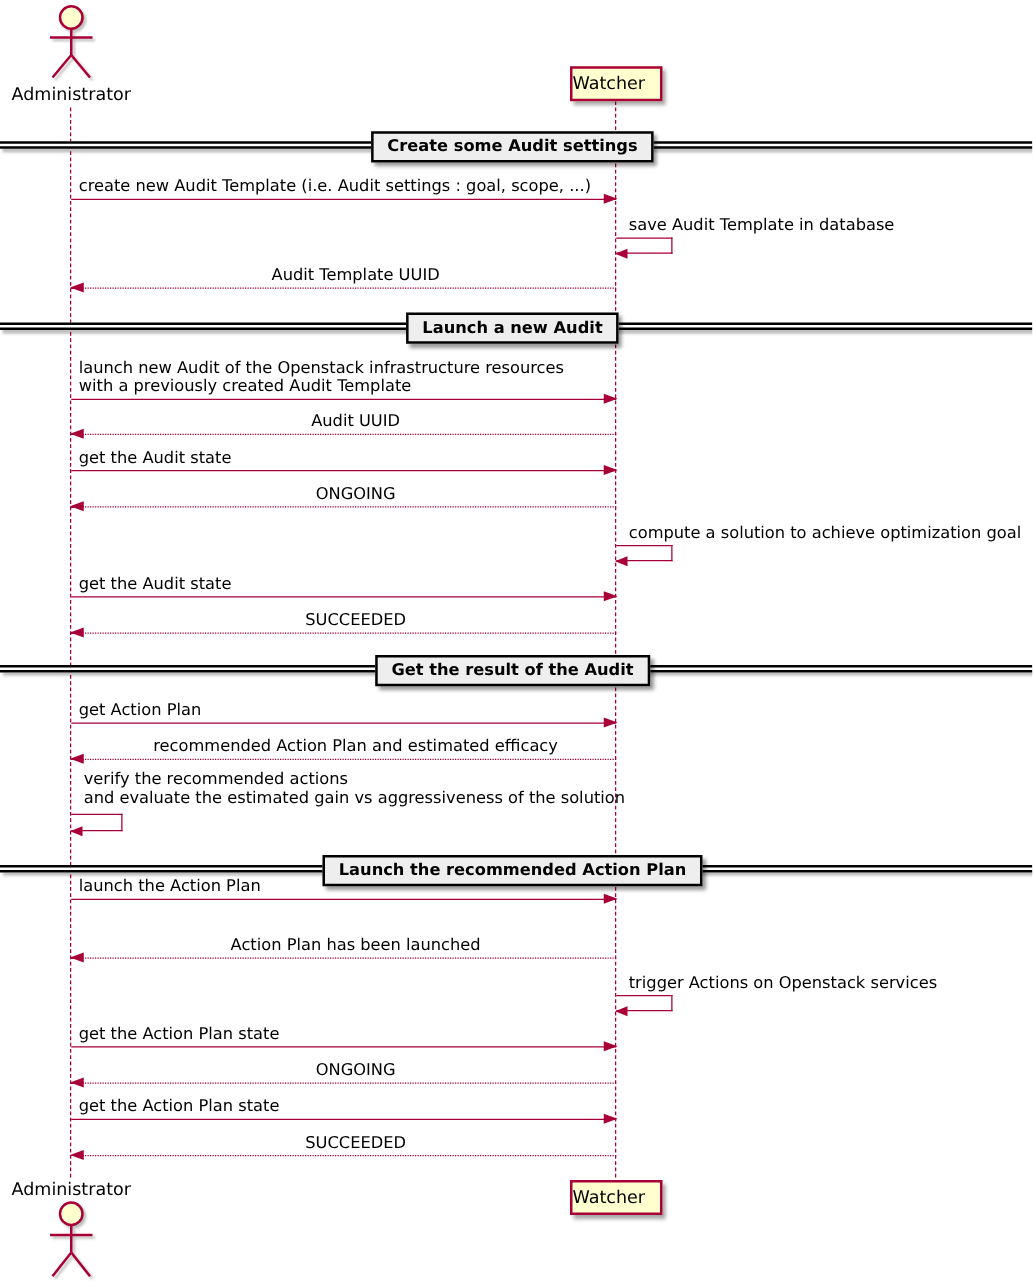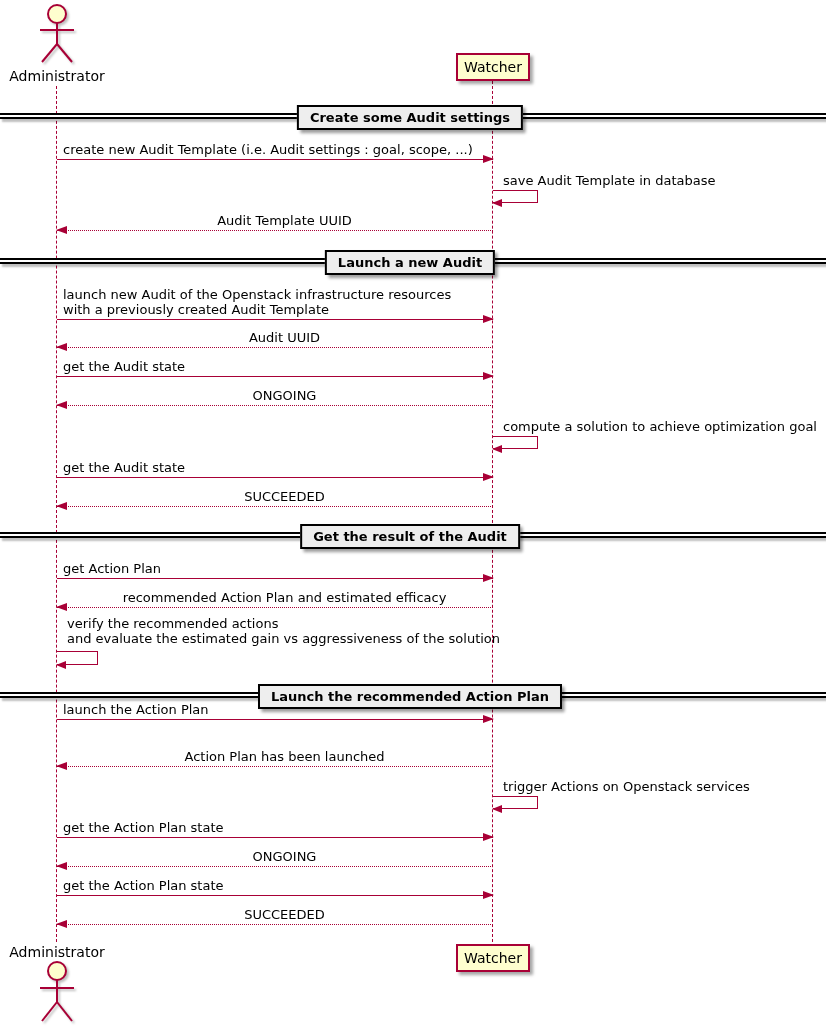--- a/index.html
+++ b/index.html
@@ -12,21 +12,21 @@
   .lifeline{position:absolute;width:0;border-left:1px dashed #A80036;}
   .lifeline.admin{left:56px;top:86px;height:856px;}
   .lifeline.watcher{left:492px;top:81px;height:861px;}
   
   .actor{position:absolute;}
   .actor svg{display:block;filter:drop-shadow(2px 2px 1px rgba(0,0,0,0.25));}
   .actor-label{position:absolute;white-space:nowrap;font-size:14px;transform:translateX(-50%);text-align:center;}
   
   .participant{
     position:absolute;left:456px;width:70px;height:24px;line-height:24px;
-    background:#FEFECE;border:2px solid #A80036;text-align:center;font-size:14px;
+    background:#FEFECE;border:2px solid #A80036;font-size:14px;
     box-shadow:3px 3px 3px rgba(0,0,0,0.35);
   }
   
   .divider{position:absolute;left:0;width:826px;height:30px;}
   .divider .dline{
     position:absolute;left:0;right:0;height:2px;box-sizing:content-box;
     border-top:2px solid #000;border-bottom:2px solid #000;background:#fff;
     box-shadow:2px 3px 2px rgba(0,0,0,0.25);
   }
   .divider .dbox{

